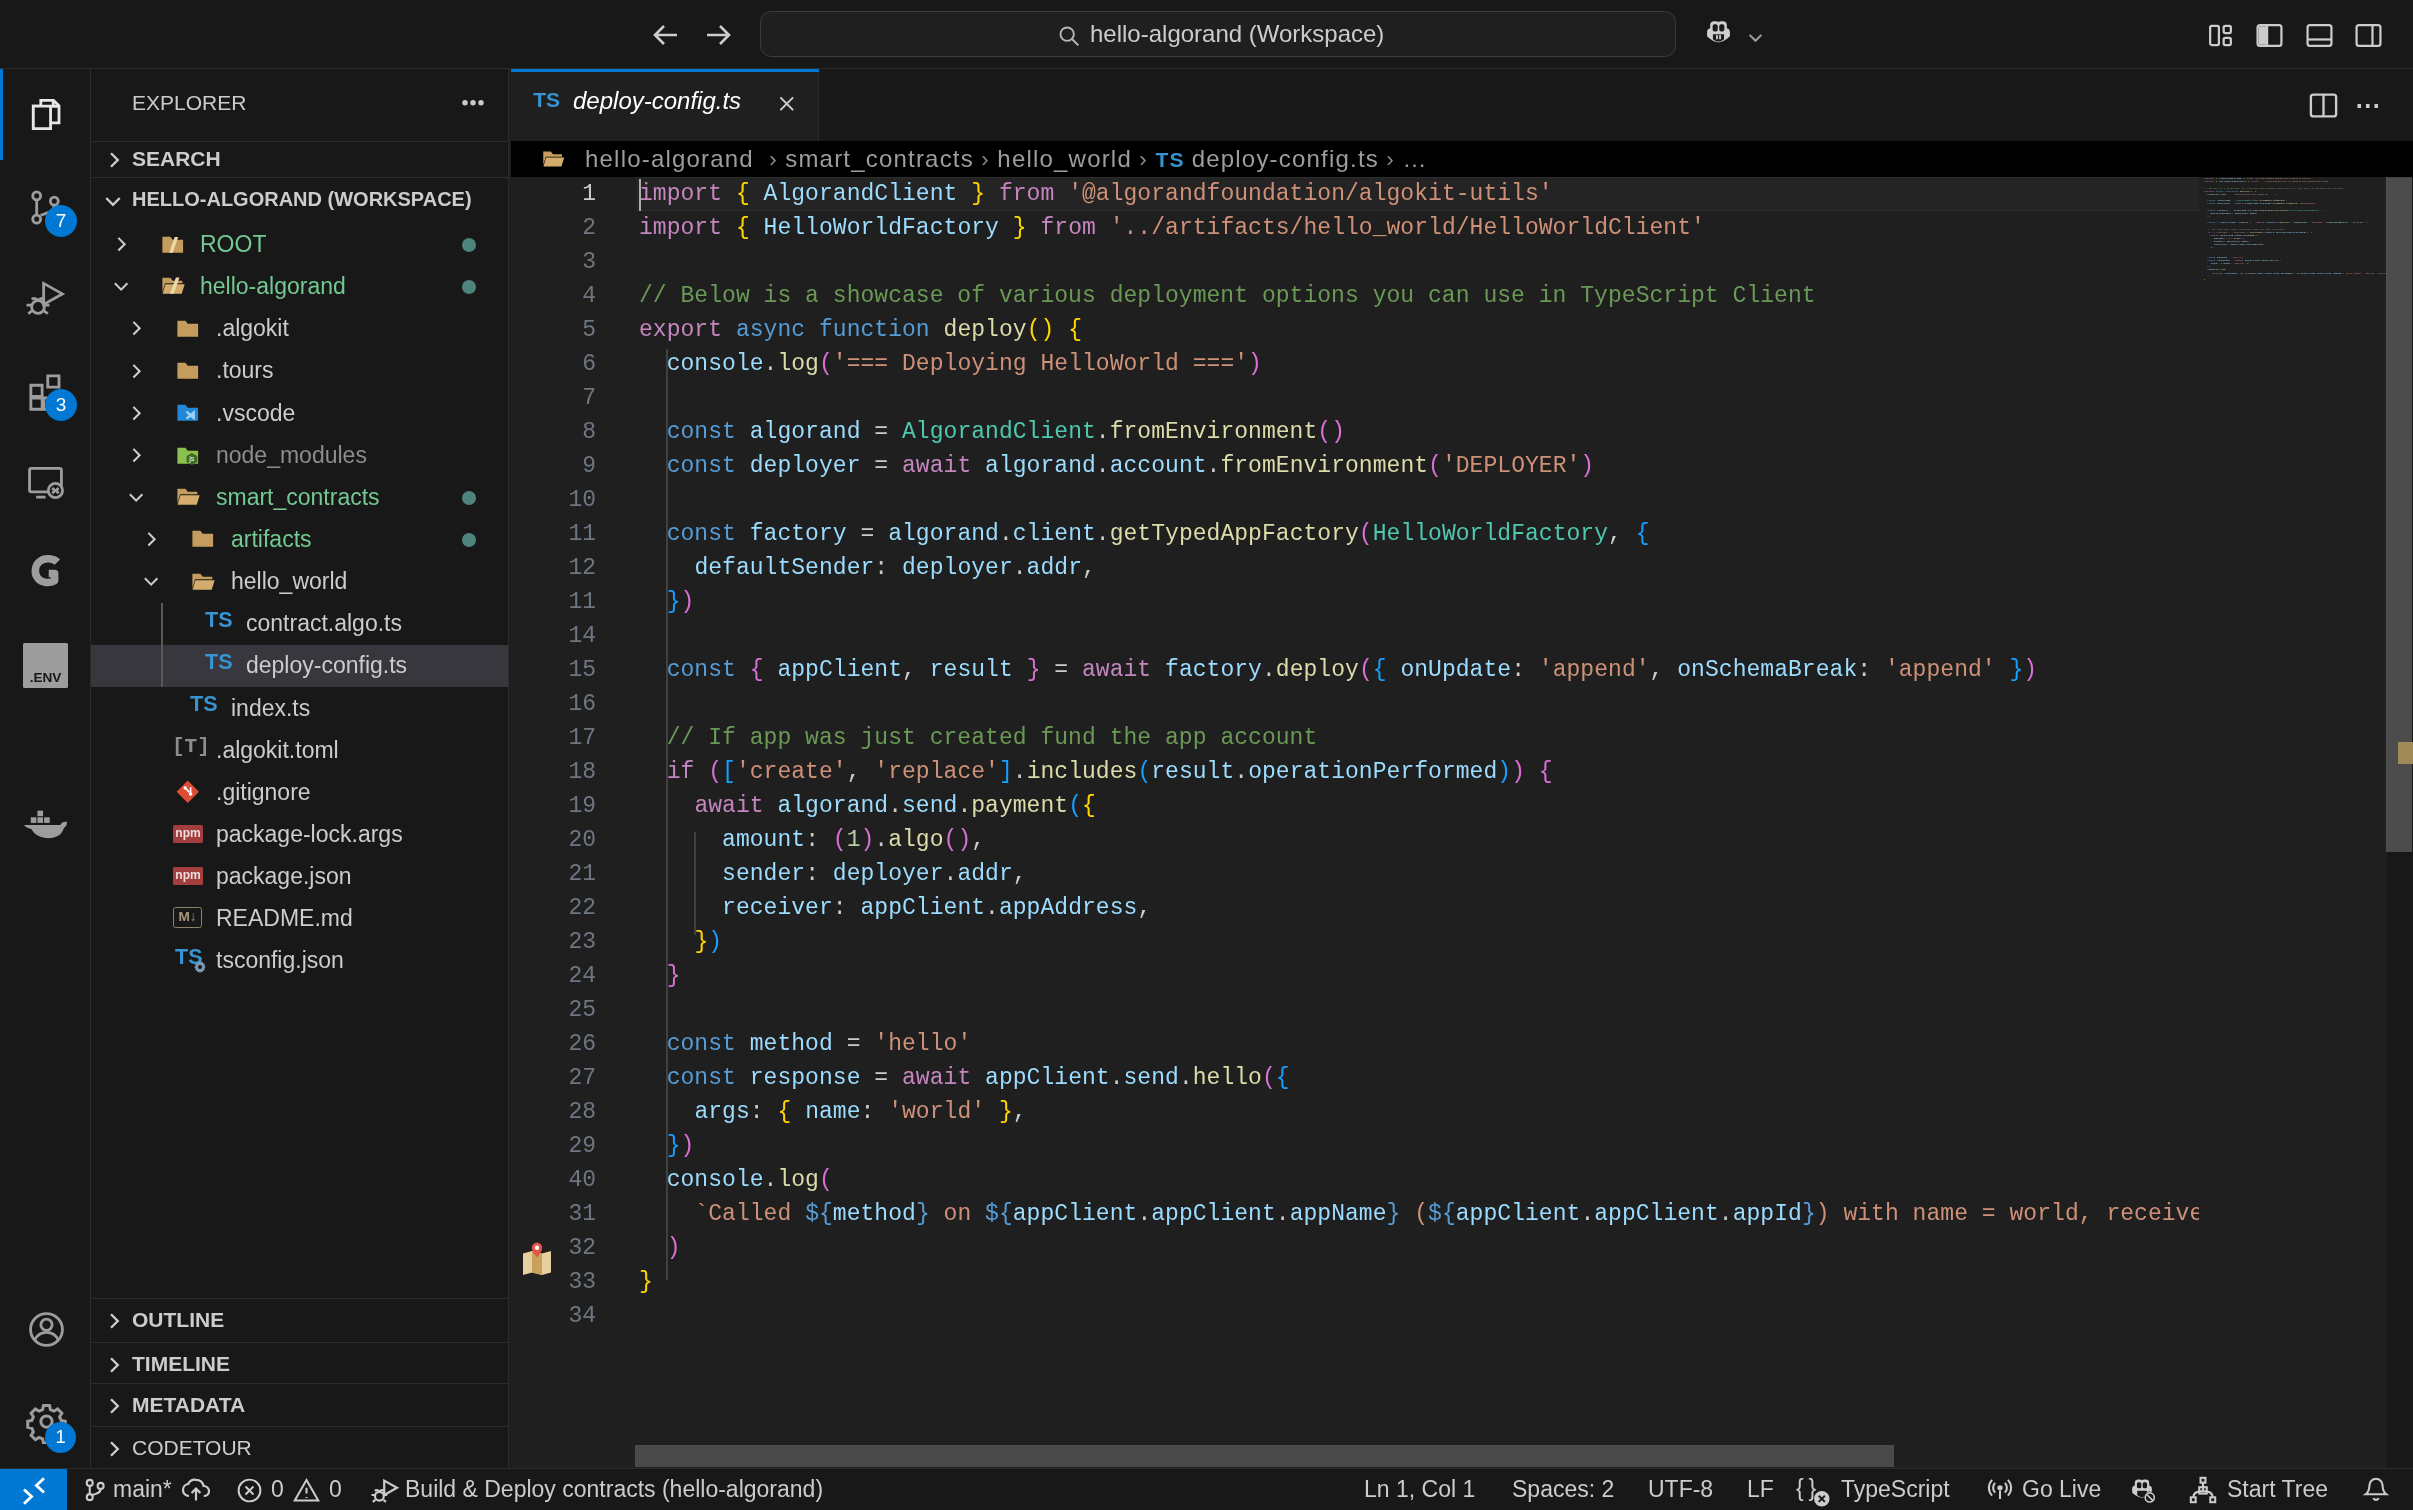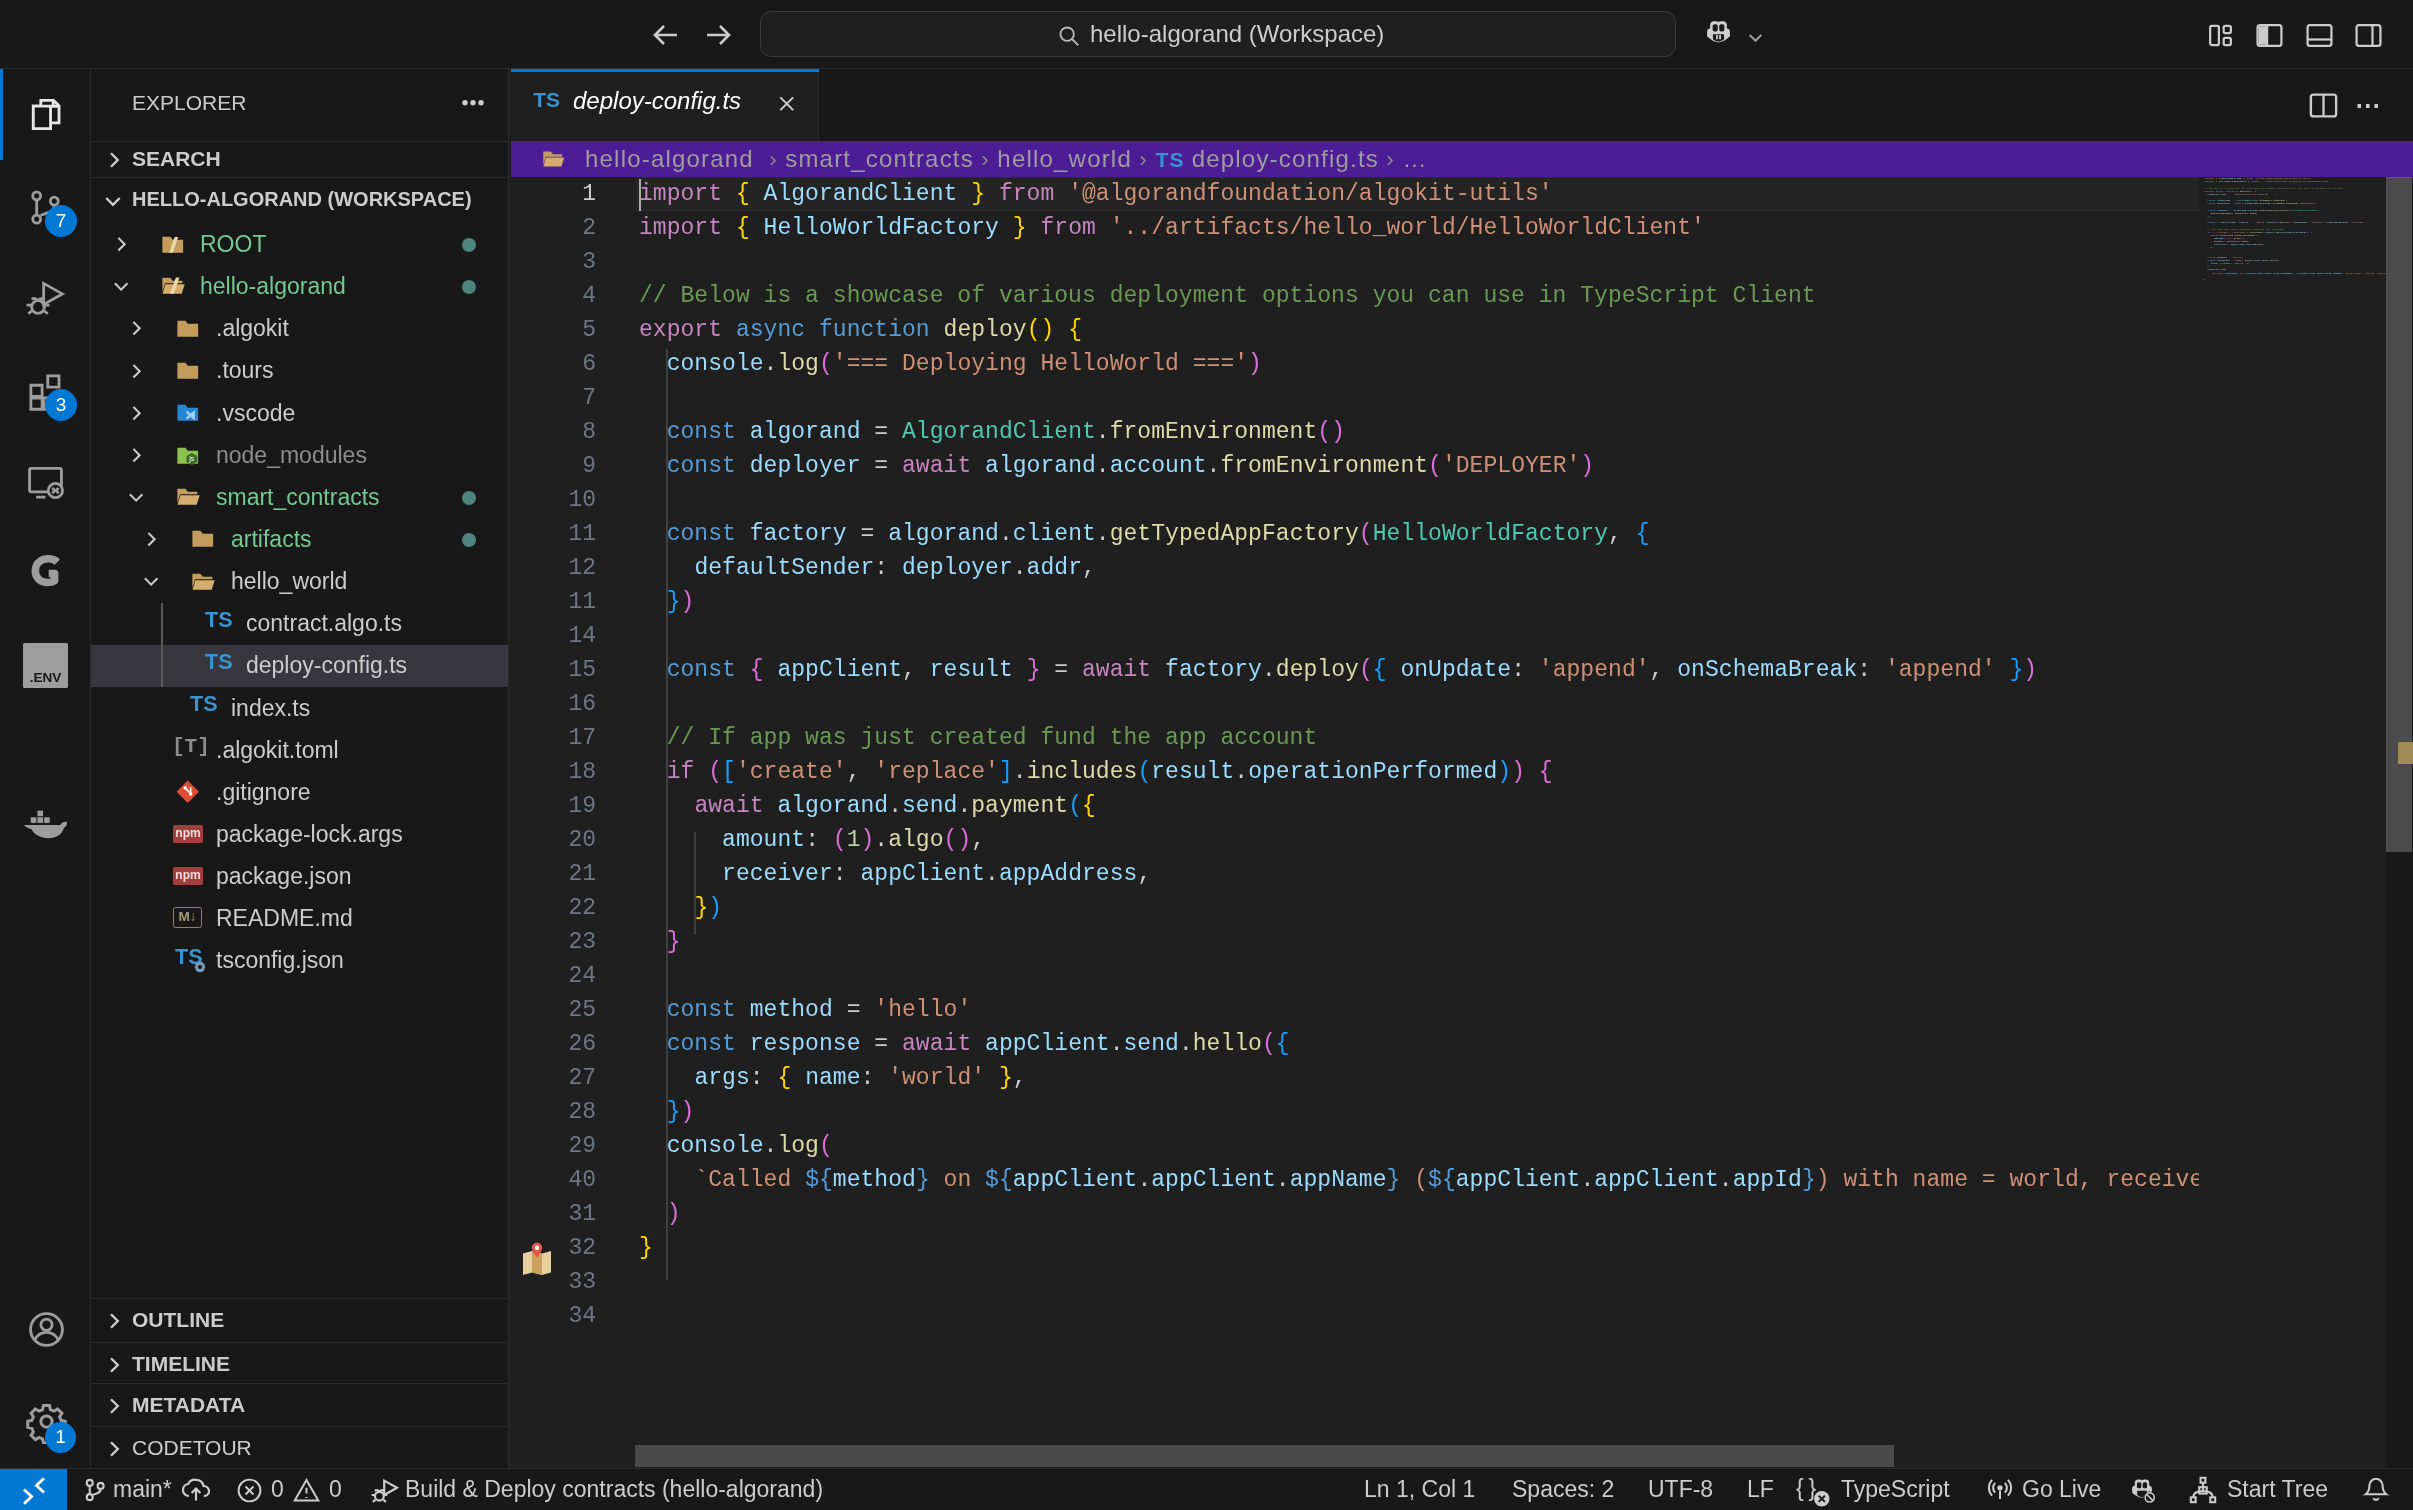--- a/index.html
+++ b/index.html
@@ -276,21 +276,21 @@
    <div class="abs" style="left:62px;top:17.6px;color:#ffffff;font-size:24px;font-style:italic">deploy-config.ts</div>
    <svg class="abs" style="left:263px;top:22.3px" width="25.5" height="25.5" viewBox="0 0 16 16" fill="none" stroke="#cccccc" stroke-width="1.3">
         <path d="M4 4l8 8M12 4l-8 8"></path>
       </svg>
  </div>
  <svg class="abs" style="left:1794px;top:17.6px" width="37" height="37" viewBox="0 0 22 22" fill="none" stroke="#cccccc" stroke-width="1.4">
       <rect x="3.5" y="4.5" width="15" height="13" rx="1.5"></rect>
       <path d="M11 4.5v13"></path>
     </svg>
  <div class="abs" style="left:1844px;top:21px;color:#cccccc;font-size:25.5px;letter-spacing:4px;font-weight:bold">⋯</div>
- <div class="abs" style="left:0;top:72px;width:1903px;height:37px;background:#4c1d95">
+ <div class="abs" style="left:0;top:72px;width:1903px;height:37px;background:#000000">
    <svg class="abs" style="left:30px;top:6.4px" width="24" height="24" viewBox="0 0 16 16">
         <path fill="#C49C5E" d="M1.5 3h5l1.5 1.8h6V6.5H3.2L1.5 12z"></path>
         <path fill="#D4AD6E" d="M3.4 7h12.1L13.6 13H1.6z"></path>
       </svg>
    <div class="abs" style="left:74px;top:4px;font-size:24px;letter-spacing:1.2px;color:#9d9d9d;white-space:pre">hello-algorand <span style="font-size:22.3px;color:#8a8a8a"> › </span>smart_contracts<span style="font-size:22.3px;color:#8a8a8a"> › </span>hello_world<span style="font-size:22.3px;color:#8a8a8a"> › </span><span style="color:#3794d1;font-weight:bold;font-size:21px">TS </span>deploy-config.ts<span style="font-size:22.3px;color:#8a8a8a"> › </span>…</div>
  </div>
 </div>
 
 <div class="abs" style="left:511px;top:177px;width:1688px;height:1291px;background:#1f1f1f;overflow:hidden">
   <div class="abs" style="left:125px;top:0;width:1564px;height:34px;background:#242424;border-top:1.6px solid #2c2c2c;border-bottom:1.6px solid #2c2c2c"></div>
@@ -352,20 +352,21 @@
 <div class="codeline"><span class="w">  </span><span class="kb">const</span><span class="w"> </span><span class="v">factory</span><span class="w"> = </span><span class="v">algorand</span><span class="w">.</span><span class="v">client</span><span class="w">.</span><span class="fn">getTypedAppFactory</span><span class="b2">(</span><span class="cl">HelloWorldFactory</span><span class="w">, </span><span class="b3">{</span></div>
 <div class="codeline"><span class="w">    </span><span class="v">defaultSender</span><span class="w">: </span><span class="v">deployer</span><span class="w">.</span><span class="v">addr</span><span class="w">,</span></div>
 <div class="codeline"><span class="w">  </span><span class="b3">}</span><span class="b2">)</span></div>
 <div class="codeline"></div>
 <div class="codeline"><span class="w">  </span><span class="kb">const</span><span class="w"> </span><span class="b2">{</span><span class="w"> </span><span class="v">appClient</span><span class="w">, </span><span class="v">result</span><span class="w"> </span><span class="b2">}</span><span class="w"> = </span><span class="kp">await</span><span class="w"> </span><span class="v">factory</span><span class="w">.</span><span class="fn">deploy</span><span class="b2">(</span><span class="b3">{</span><span class="w"> </span><span class="v">onUpdate</span><span class="w">: </span><span class="s">'append'</span><span class="w">, </span><span class="v">onSchemaBreak</span><span class="w">: </span><span class="s">'append'</span><span class="w"> </span><span class="b3">}</span><span class="b2">)</span></div>
 <div class="codeline"></div>
 <div class="codeline"><span class="w">  </span><span class="c">// If app was just created fund the app account</span></div>
 <div class="codeline"><span class="w">  </span><span class="kp">if</span><span class="w"> </span><span class="b2">(</span><span class="b3">[</span><span class="s">'create'</span><span class="w">, </span><span class="s">'replace'</span><span class="b3">]</span><span class="w">.</span><span class="fn">includes</span><span class="b3">(</span><span class="v">result</span><span class="w">.</span><span class="v">operationPerformed</span><span class="b3">)</span><span class="b2">)</span><span class="w"> </span><span class="b2">{</span></div>
 <div class="codeline"><span class="w">    </span><span class="kp">await</span><span class="w"> </span><span class="v">algorand</span><span class="w">.</span><span class="v">send</span><span class="w">.</span><span class="fn">payment</span><span class="b3">(</span><span class="b1">{</span></div>
 <div class="codeline"><span class="w">      </span><span class="v">amount</span><span class="w">: </span><span class="b2">(</span><span class="n">1</span><span class="b2">)</span><span class="w">.</span><span class="fn">algo</span><span class="b2">()</span><span class="w">,</span></div>
+<div class="codeline"><span class="w">      </span><span class="v">sender</span><span class="w">: </span><span class="v">deployer</span><span class="w">.</span><span class="v">addr</span><span class="w">,</span></div>
 <div class="codeline"><span class="w">      </span><span class="v">receiver</span><span class="w">: </span><span class="v">appClient</span><span class="w">.</span><span class="v">appAddress</span><span class="w">,</span></div>
 <div class="codeline"><span class="w">    </span><span class="b1">}</span><span class="b3">)</span></div>
 <div class="codeline"><span class="w">  </span><span class="b2">}</span></div>
 <div class="codeline"></div>
 <div class="codeline"><span class="w">  </span><span class="kb">const</span><span class="w"> </span><span class="v">method</span><span class="w"> = </span><span class="s">'hello'</span></div>
 <div class="codeline"><span class="w">  </span><span class="kb">const</span><span class="w"> </span><span class="v">response</span><span class="w"> = </span><span class="kp">await</span><span class="w"> </span><span class="v">appClient</span><span class="w">.</span><span class="v">send</span><span class="w">.</span><span class="fn">hello</span><span class="b2">(</span><span class="b3">{</span></div>
 <div class="codeline"><span class="w">    </span><span class="v">args</span><span class="w">: </span><span class="b1">{</span><span class="w"> </span><span class="v">name</span><span class="w">: </span><span class="s">'world'</span><span class="w"> </span><span class="b1">}</span><span class="w">,</span></div>
 <div class="codeline"><span class="w">  </span><span class="b3">}</span><span class="b2">)</span></div>
 <div class="codeline"><span class="w">  </span><span class="v">console</span><span class="w">.</span><span class="fn">log</span><span class="b2">(</span></div>
 <div class="codeline"><span class="w">    </span><span class="s">`Called </span><span class="te">${</span><span class="v">method</span><span class="te">}</span><span class="s"> on </span><span class="te">${</span><span class="v">appClient</span><span class="w">.</span><span class="v">appClient</span><span class="w">.</span><span class="v">appName</span><span class="te">}</span><span class="s"> (</span><span class="te">${</span><span class="v">appClient</span><span class="w">.</span><span class="v">appClient</span><span class="w">.</span><span class="v">appId</span><span class="te">}</span><span class="s">) with name = world, received: </span></div>

